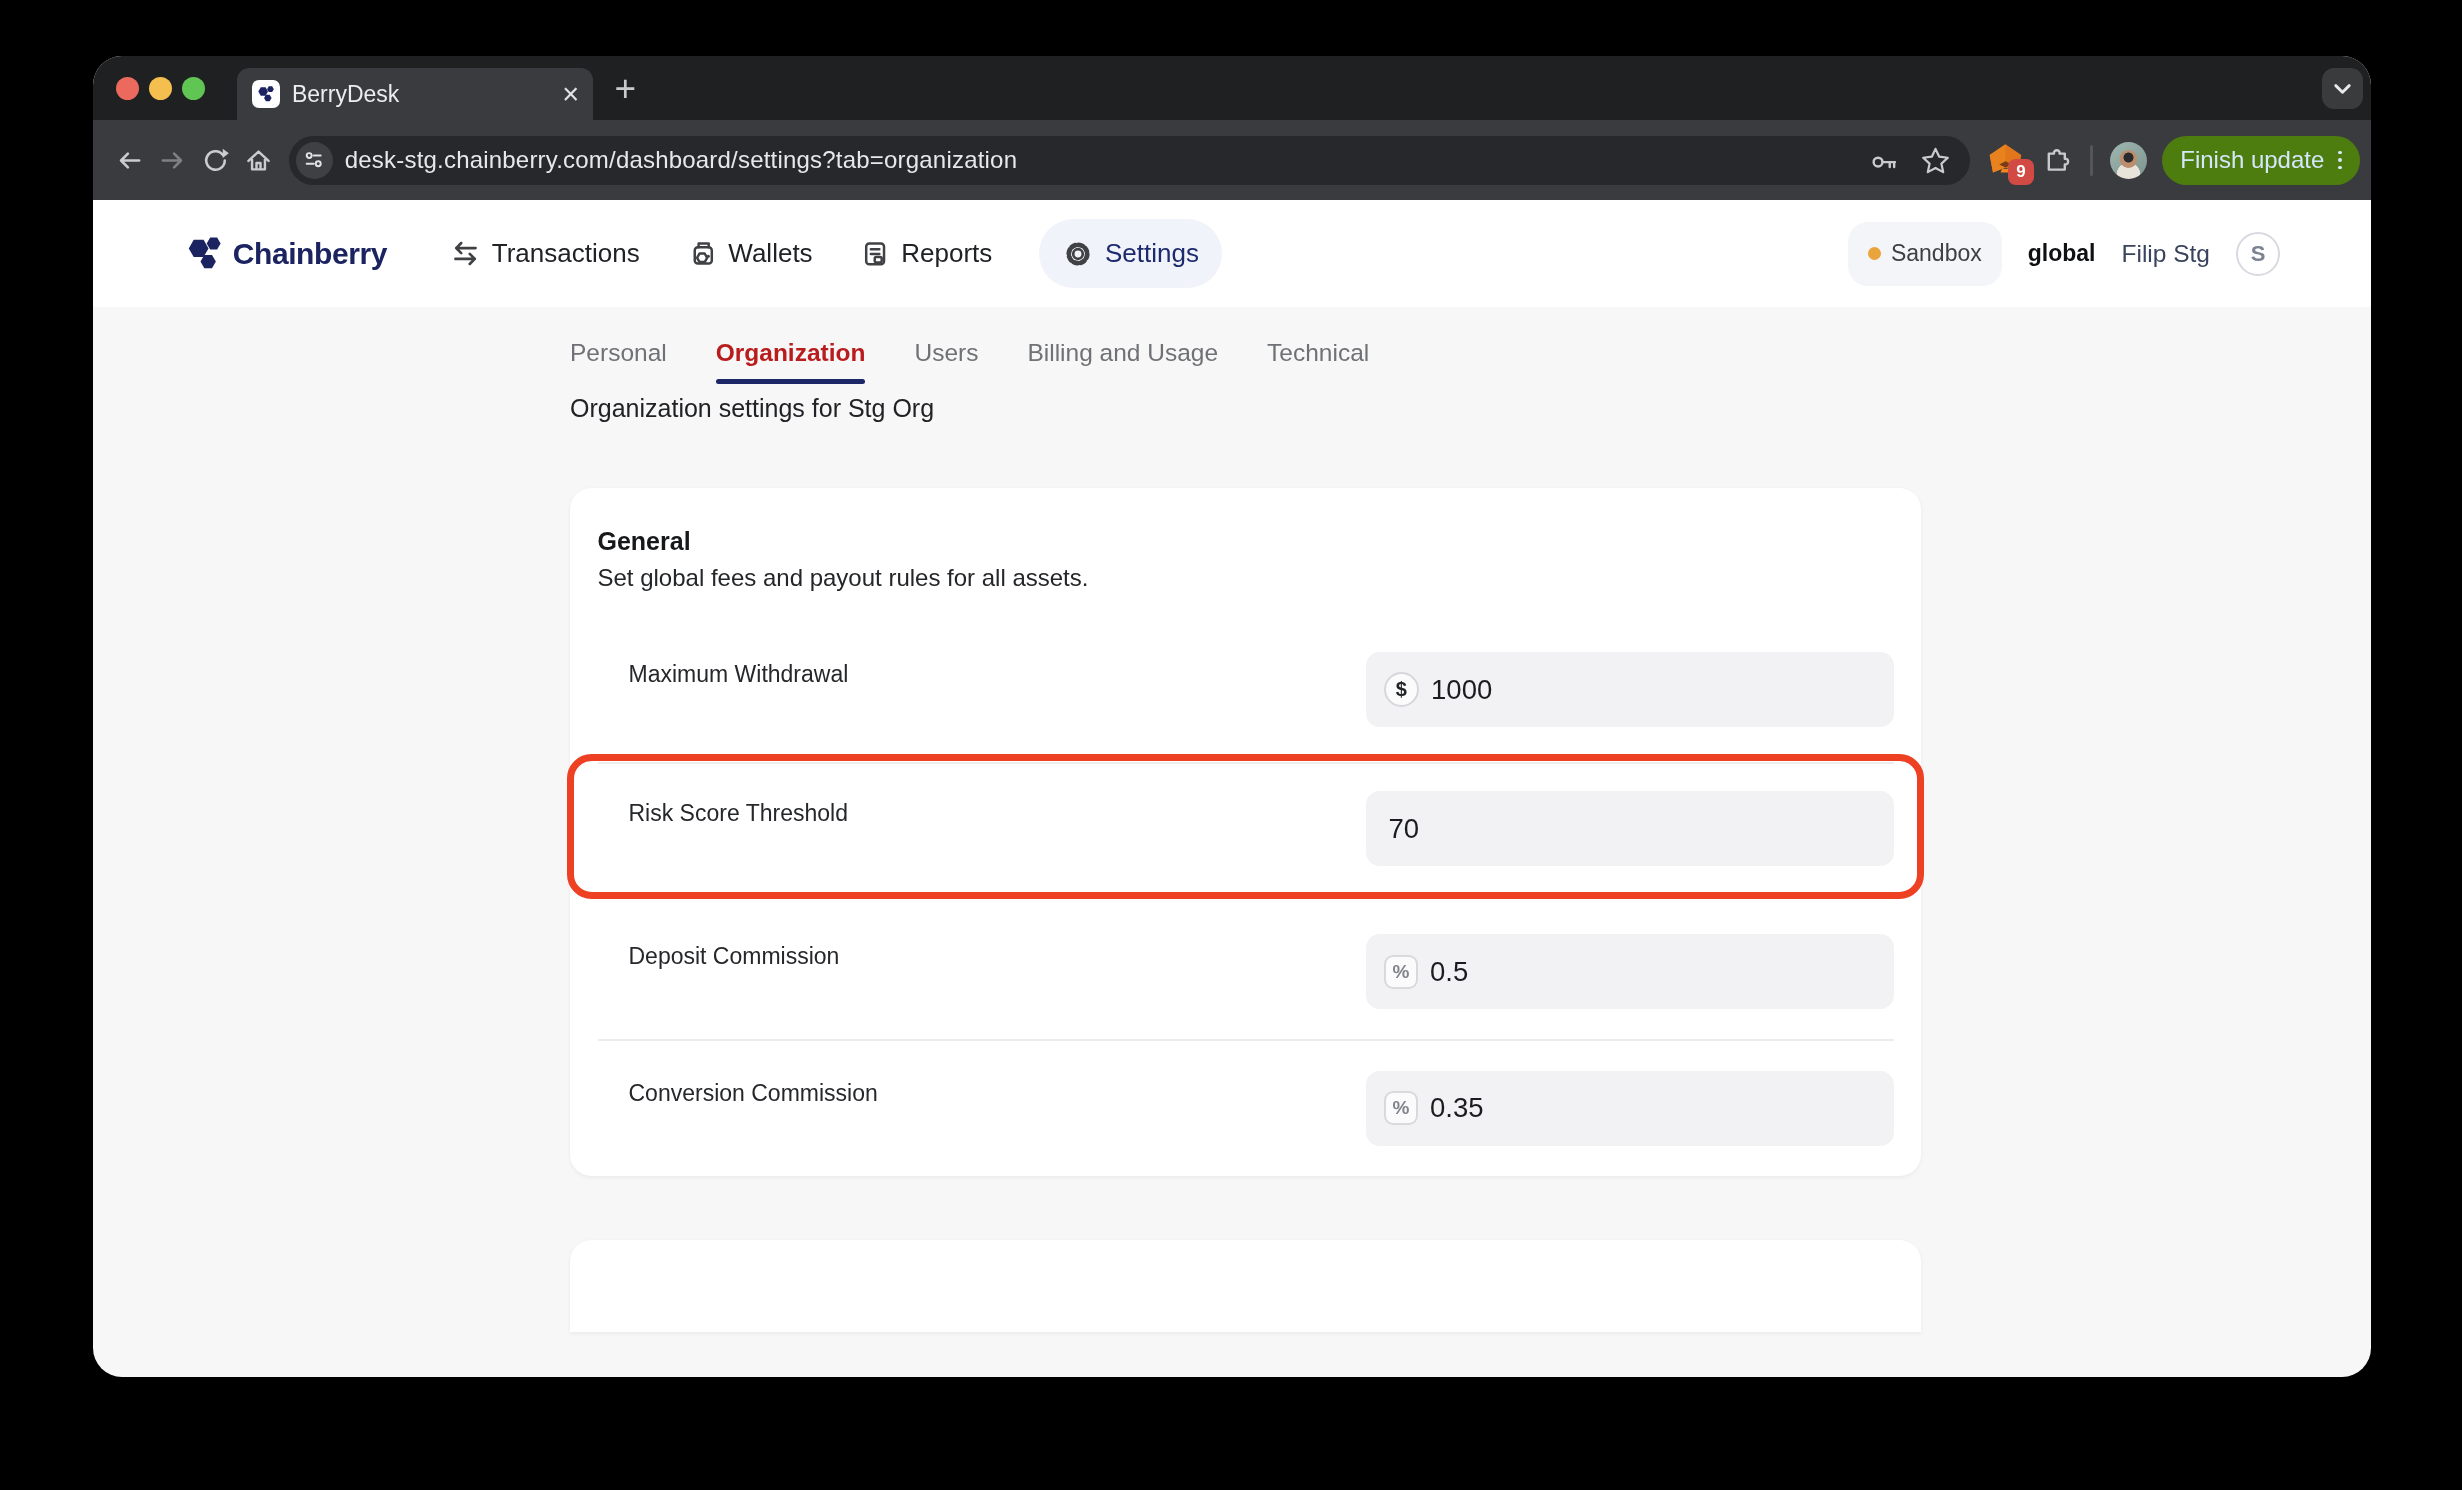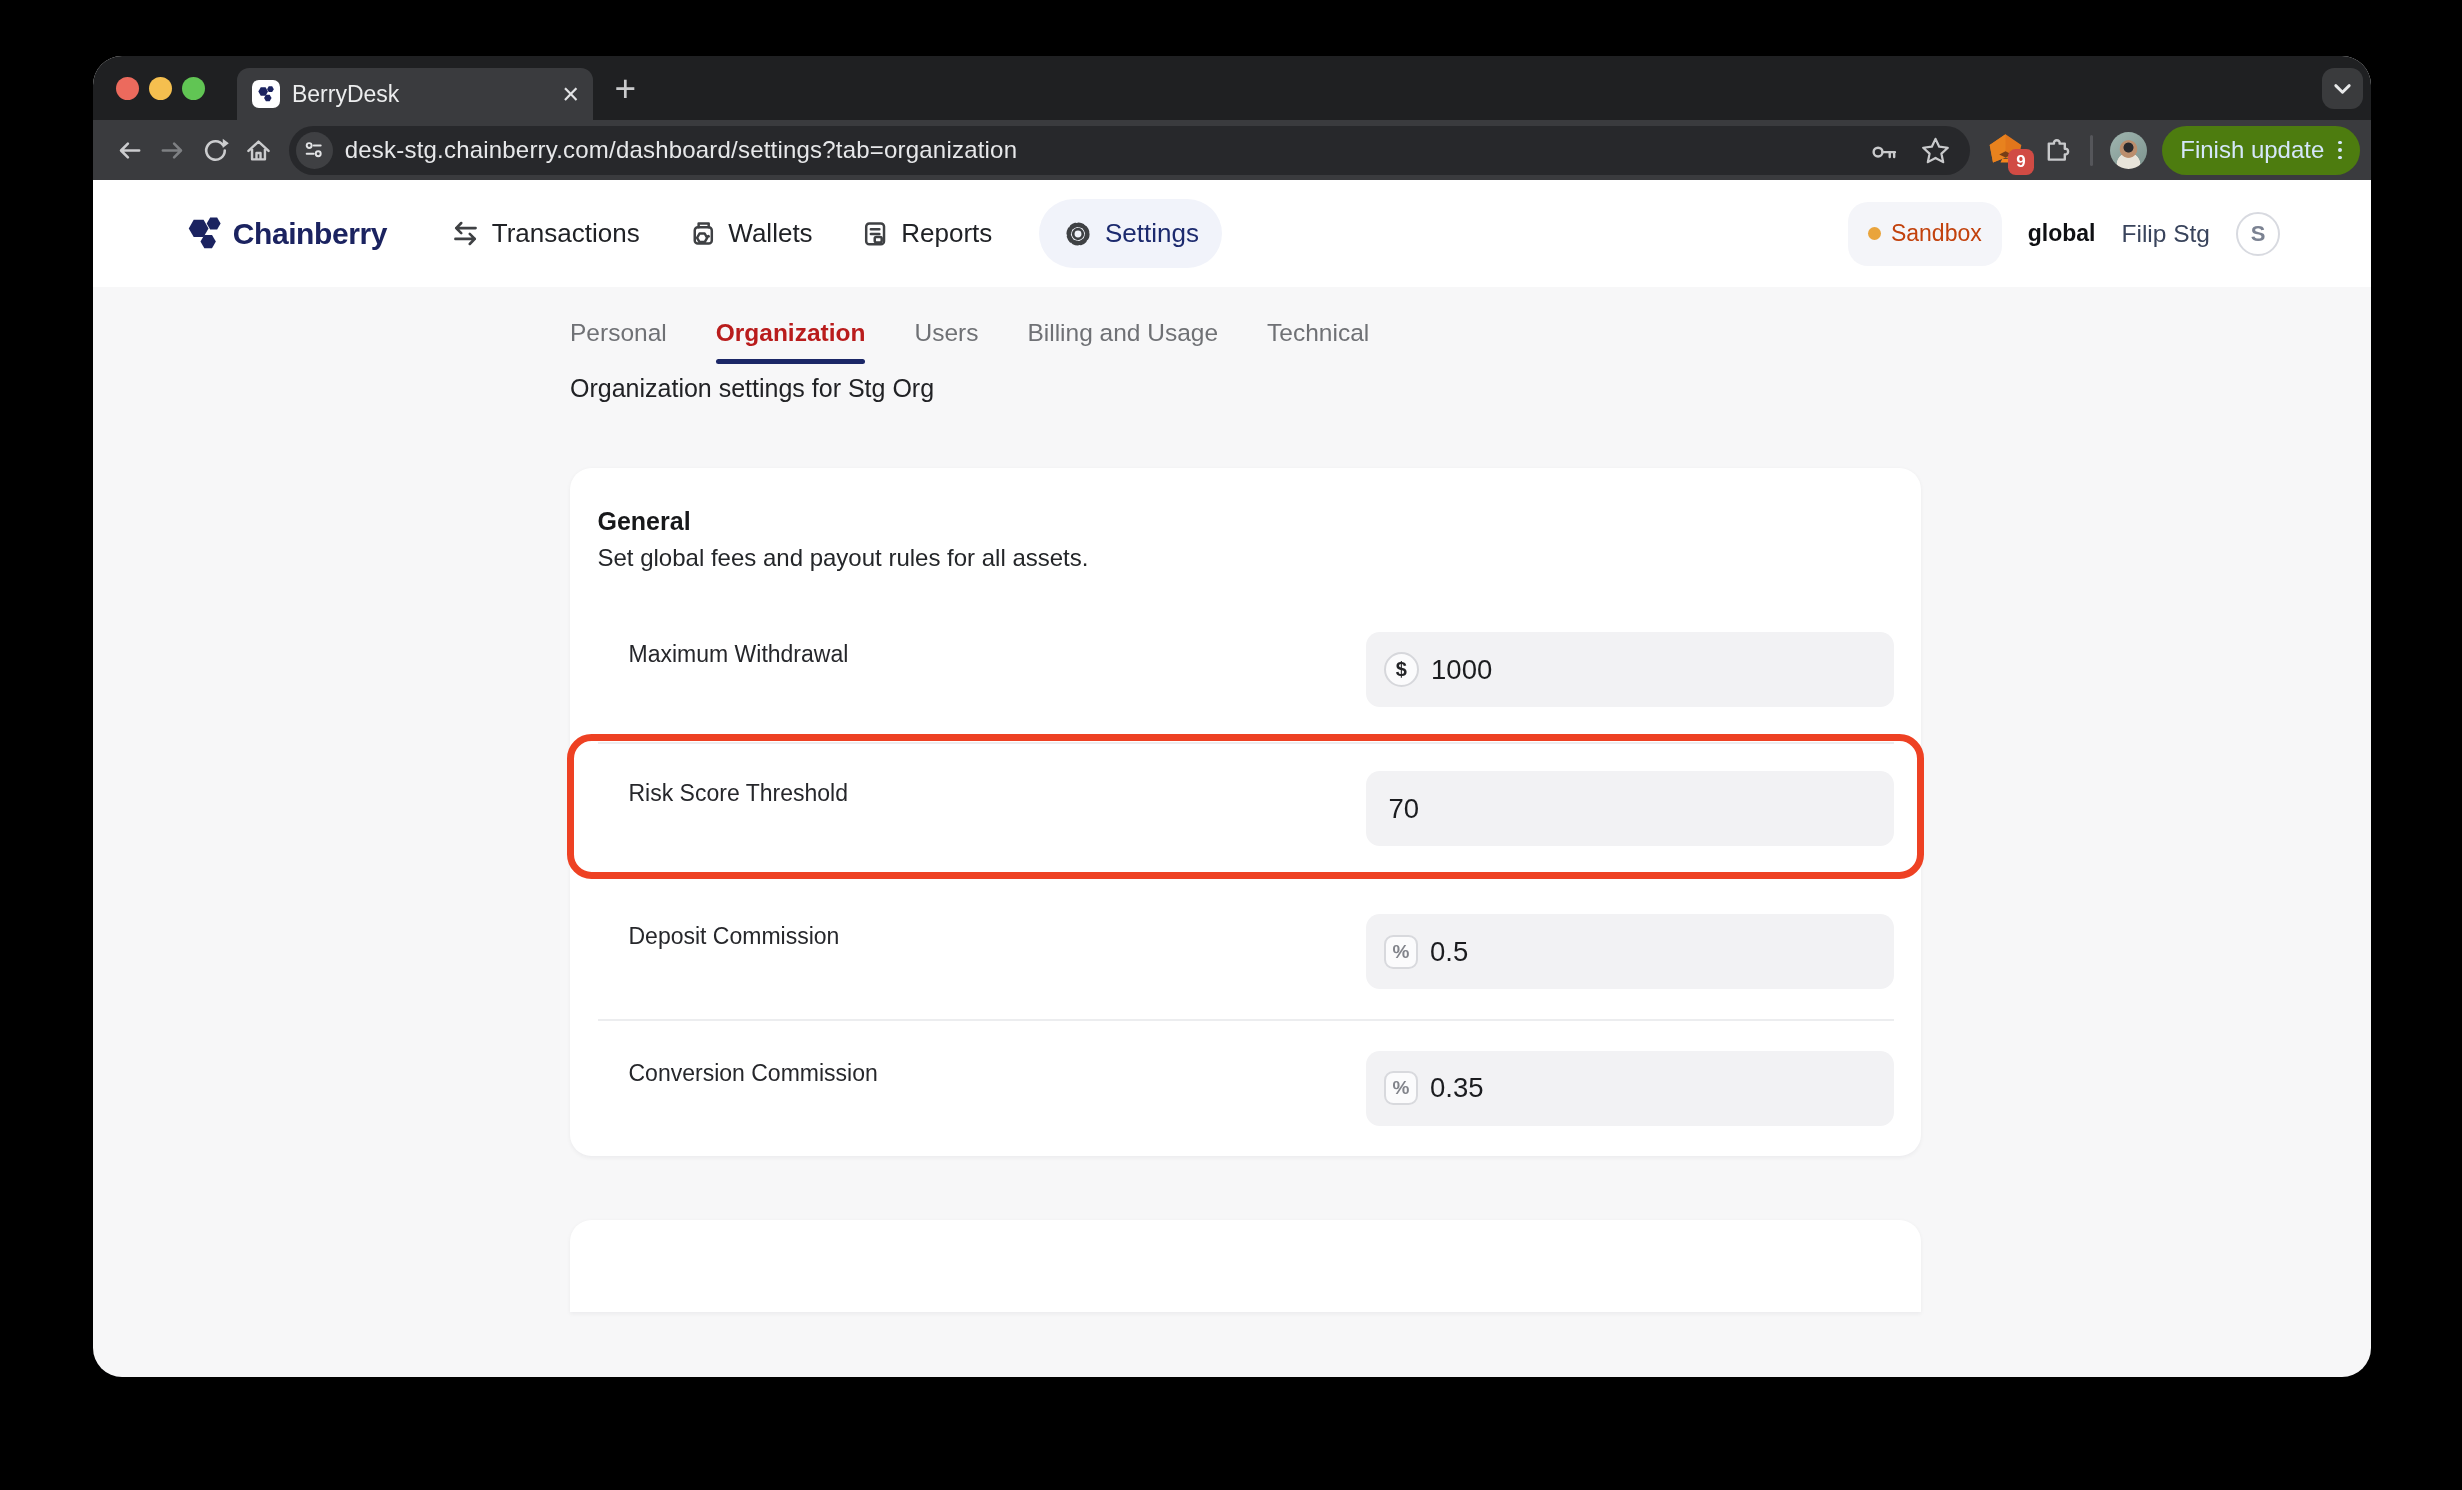--- a/index.html
+++ b/index.html
@@ -20,21 +20,21 @@
          border-radius: 12.2px 12.2px 0 0; display: flex; align-items: center; }
   .favicon { width: 27.5px; height: 27.5px; background: #fff; border-radius: 6.9px; margin-left: 15.3px;
              display: flex; align-items: center; justify-content: center; flex: none; }
   .tabtitle { margin-left: 12.2px; font-size: 23px; color: #ECEDEE; }
   .tabclose { margin-left: auto; margin-right: 13.8px; font-size: 29px; color: #E3E4E6; line-height: 1; }
   .newtab { font-size: 37px; color: #C9CACC; margin-left: 21.4px; align-self: center; line-height: 1; }
   .tabsearch { margin-left: auto; margin-right: 7.7px; align-self: center; width: 41px; height: 41px;
                border-radius: 12.2px; background: #3A3B3D; display: flex; align-items: center; justify-content: center; }
 
   
-  .toolbar { height: 60px; background: #3A3B3E; display: flex; align-items: center;
+  .toolbar { height: 80px; background: #3A3B3E; display: flex; align-items: center;
              padding: 0 10.7px 0 15.3px; flex: none; }
   .tbtn { width: 43px; height: 43px; display: flex; align-items: center; justify-content: center; flex: none; }
   .urlbar { flex: 1; height: 49px; background: #27282B; border-radius: 24.5px; display: flex;
             align-items: center; margin: 0 17px 0 9.2px; padding: 0 18.4px 0 6.1px; min-width: 0; }
   .tune { width: 37px; height: 37px; border-radius: 50%; background: #3F4043; flex: none;
           display: flex; align-items: center; justify-content: center; }
   .urltext { margin-left: 12.2px; font-size: 24px; color: #E7E8EA; letter-spacing: 0.2px; white-space: nowrap; }
   .urlspacer { flex: 1; }
   .urlicon { margin-left: 21.4px; display: flex; align-items: center; flex: none; }
   .fox { position: relative; width: 35px; height: 34px; margin: 0 9.2px 0 1.5px; flex: none; }
@@ -59,21 +59,21 @@
   .appheader { height: 107px; background: #fff; display: flex; align-items: center; padding: 4px 91px; flex: none; }
   .logo { display: flex; align-items: center; gap: 7.7px; }
   .wordmark { font-size: 30px; font-weight: 800; color: #1B2360; letter-spacing: -0.4px; }
   .mainnav { display: flex; align-items: center; gap: 47px; margin-left: 63px; }
   .navitem { display: flex; align-items: center; gap: 10.7px; font-size: 26px; font-weight: 500; color: #202226; }
   .navitem.active { background: #F1F3FA; border-radius: 35px; height: 69px; padding: 0 23px; color: #1C2A6E; }
   .hdr-right { margin-left: auto; display: flex; align-items: center; gap: 26px; }
   .sandbox { height: 64px; border-radius: 20px; background: #F4F5F9; display: flex; align-items: center;
              gap: 10px; padding: 0 20px; }
   .sandbox-dot { width: 13px; height: 13px; border-radius: 50%; background: #E9A43C; }
-  .sandbox-label { font-size: 23px; font-weight: 500; color: #c2410c; }
+  .sandbox-label { font-size: 23px; font-weight: 500; color: #404040; }
   .logout { font-size: 23px; font-weight: 600; color: #0F1013; }
   .username { font-size: 24.5px; color: #39445C; }
   .avatar-s { width: 44px; height: 44px; border-radius: 50%; border: 2.3px solid #D8DAE0; background: #fff;
               display: flex; align-items: center; justify-content: center;
               font-size: 22px; font-weight: 600; color: #7B8292; }
 
   
   .page { flex: 1; overflow: hidden; padding-left: 477px; }
   .tabs { display: flex; gap: 49px; margin-top: 32px; }
   .ptab { font-size: 24.5px; color: #6F7175; position: relative; padding-bottom: 17px; }

